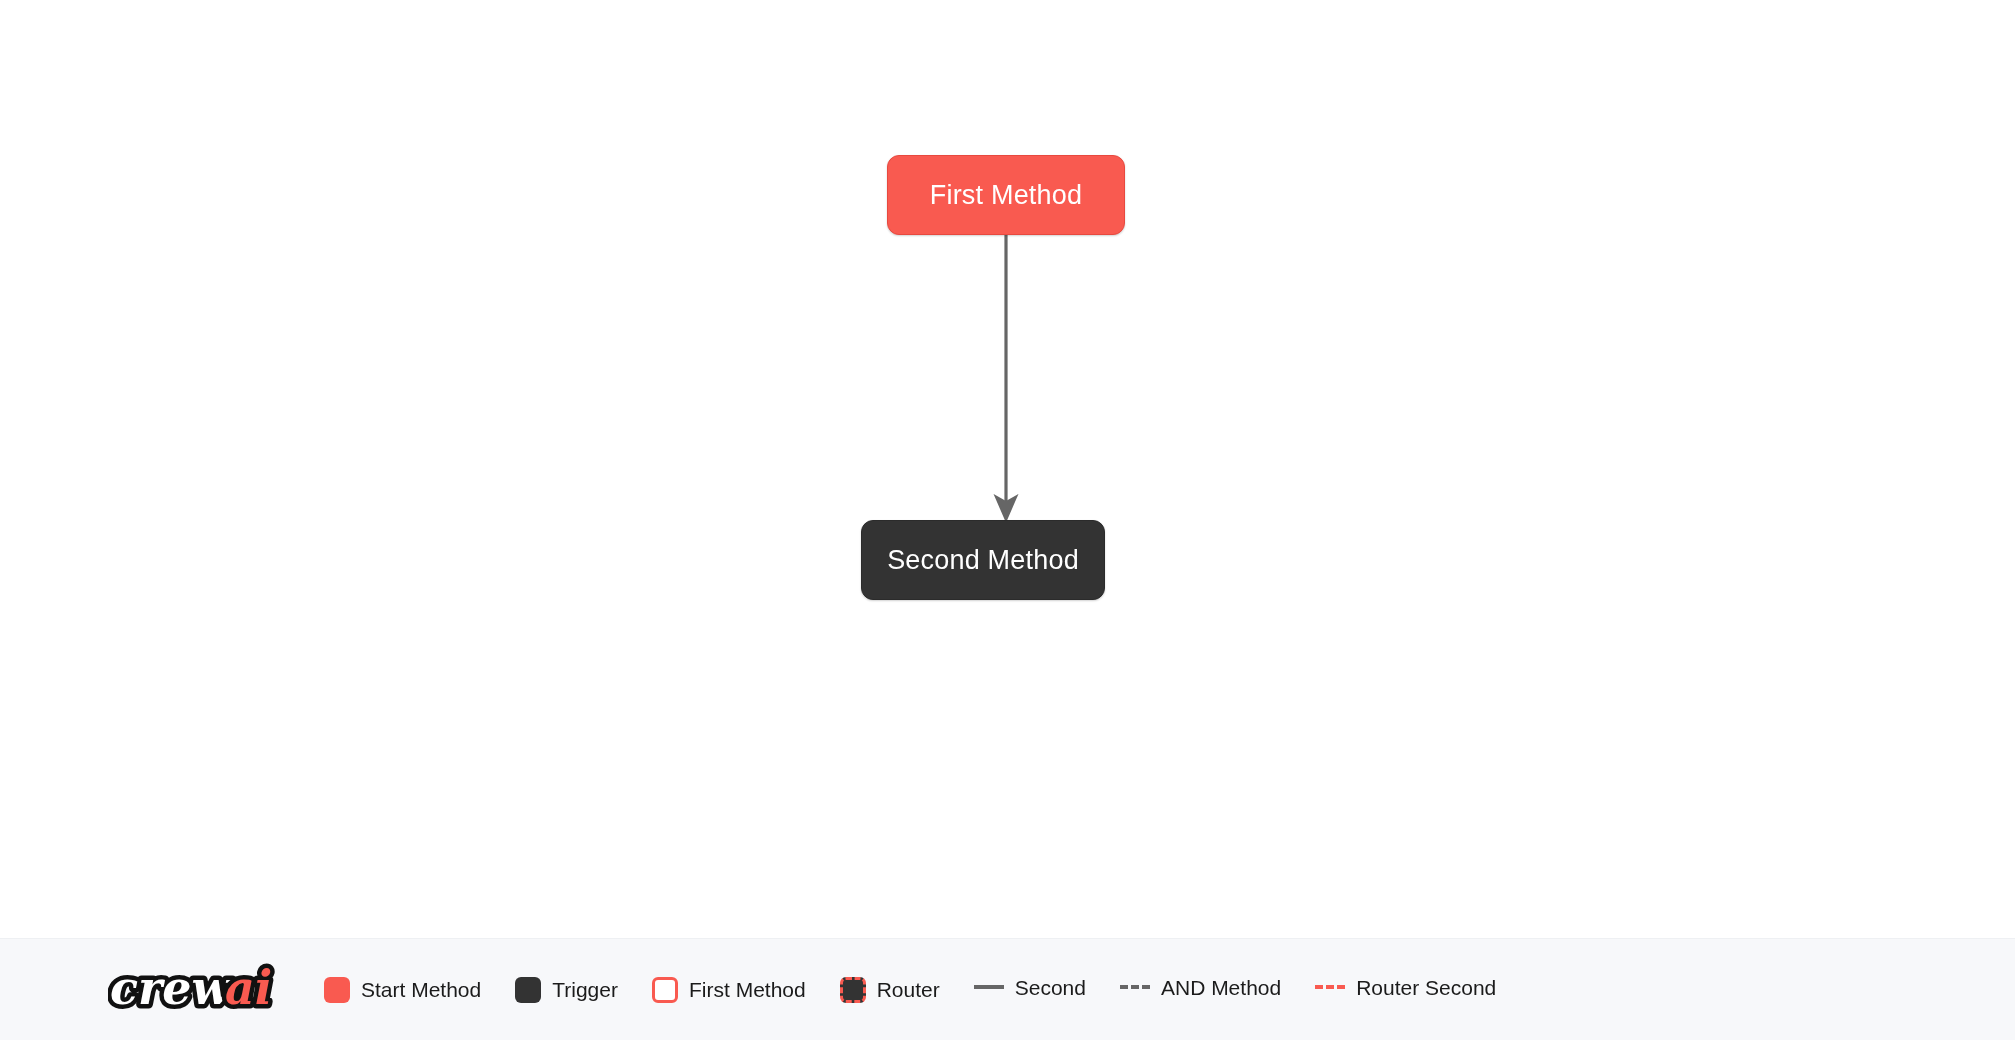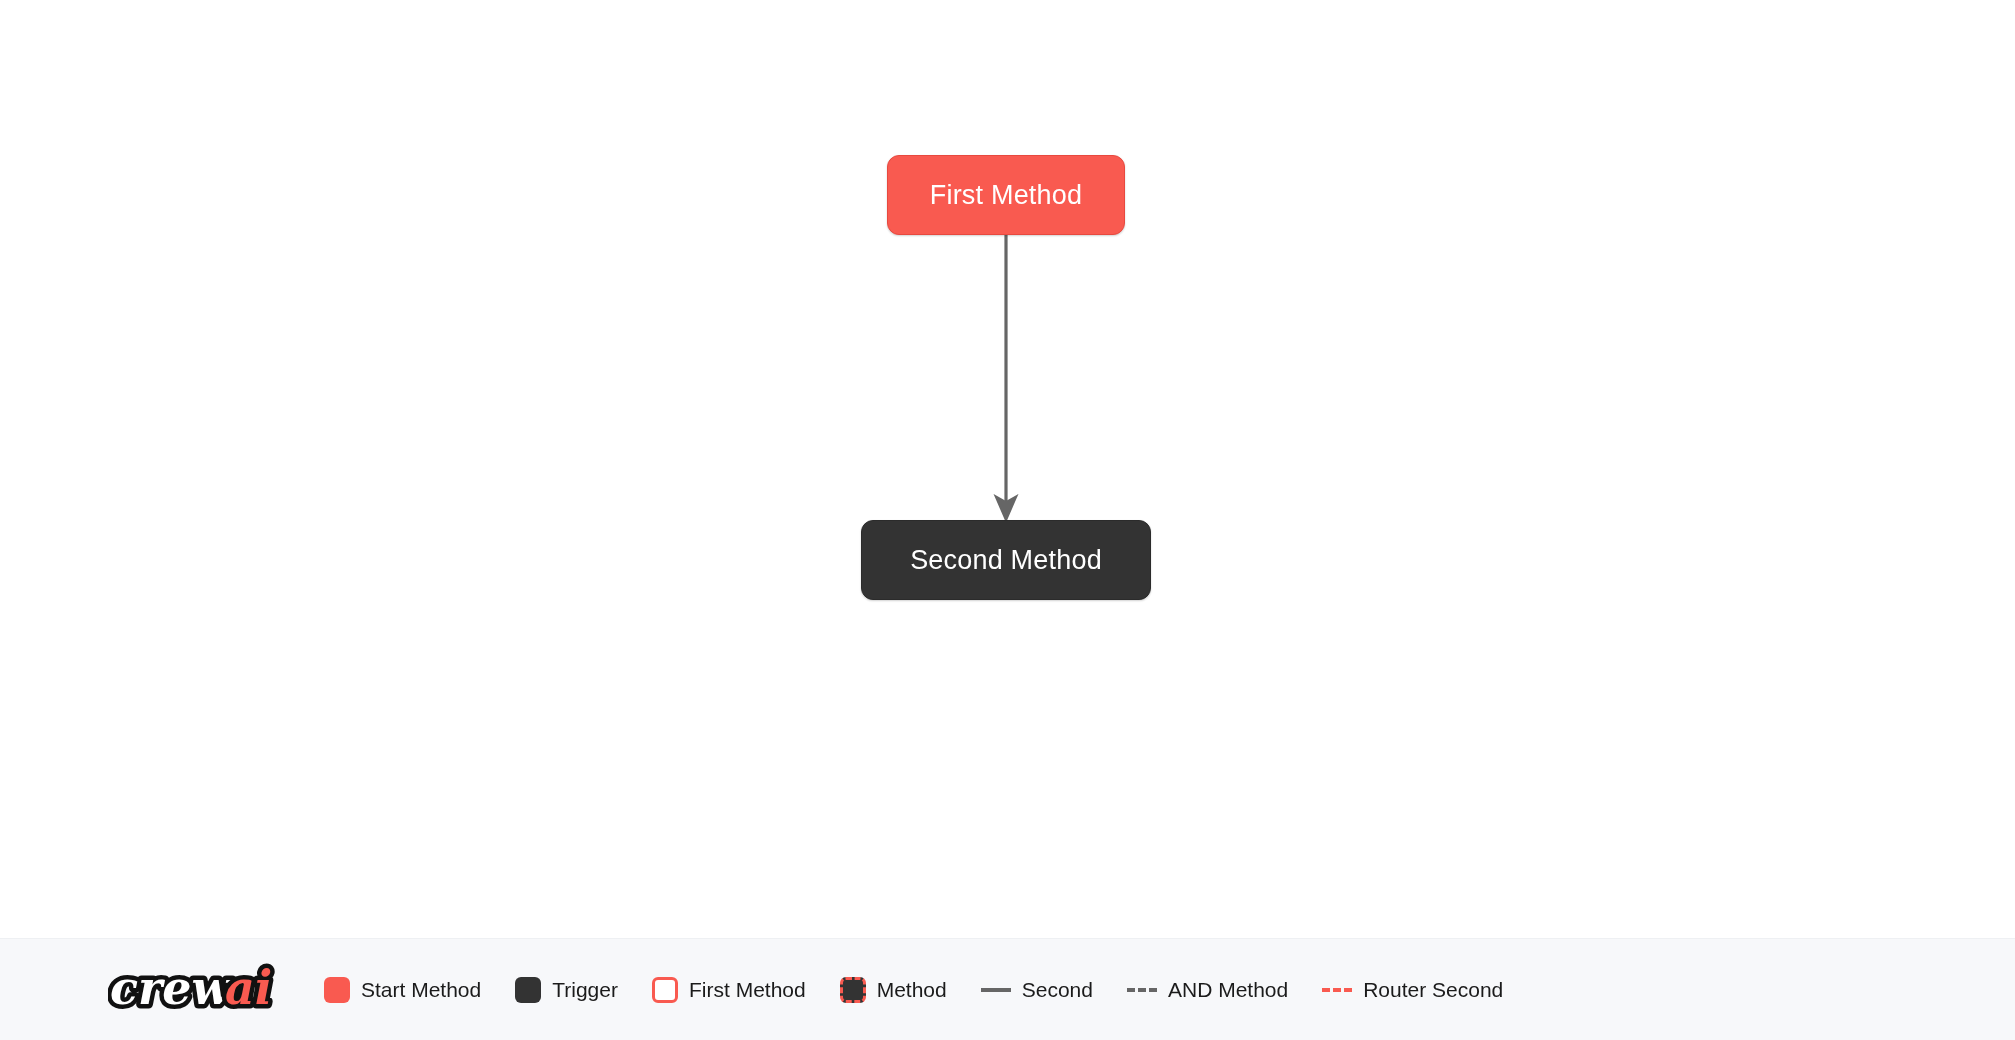--- a/index.html
+++ b/index.html
@@ -93,21 +93,21 @@
     position: relative;
     width: 178px;
     height: 64px;
     margin-right: 38px;
     flex: 0 0 auto;
   }
   .logo svg { display: block; }
 
   .legend-items {
     display: flex;
-    align-items: center;
+    align-items: flex-start;
   }
 
   .legend-item {
     display: flex;
     align-items: center;
     margin-right: 34px;
     white-space: nowrap;
   }
 
   .legend-label {
@@ -154,21 +154,21 @@
       </defs>
       <g>
         <line x1="1006" y1="235" x2="1006" y2="517" stroke="#666666" stroke-width="3.2" marker-end="url(#arrowhead)"></line>
       </g>
     </svg>
 
     <div class="node node-start" style="left:887px; top:155px; width:238px; height:80px; font-size:27px;">
       <span class="node-label">First Method</span>
     </div>
 
-    <div class="node node-method" style="left:861px; top:520px; width:290px; height:80px; font-size:27px;">
+    <div class="node node-method" style="left:861px; top:520px; width:244px; height:80px; font-size:27px;">
       <span class="node-label">Second Method</span>
     </div>
 
   </div>
 
   <div class="footer">
     <div class="footer-inner">
 
       <div class="logo">
         <svg width="178" height="64" viewBox="0 0 178 64">
@@ -193,21 +193,21 @@
           <span class="legend-label">Trigger</span>
         </div>
 
         <div class="legend-item">
           <span class="swatch sw-crew"></span>
           <span class="legend-label">First Method</span>
         </div>
 
         <div class="legend-item">
           <span class="swatch sw-router"></span>
-          <span class="legend-label">Method</span>
+          <span class="legend-label">Router</span>
         </div>
 
         <div class="legend-item">
           <span class="line-swatch ln-trigger"></span>
           <span class="legend-label">Second</span>
         </div>
 
         <div class="legend-item">
           <span class="line-swatch ln-and-trigger"></span>
           <span class="legend-label">AND Method</span>

